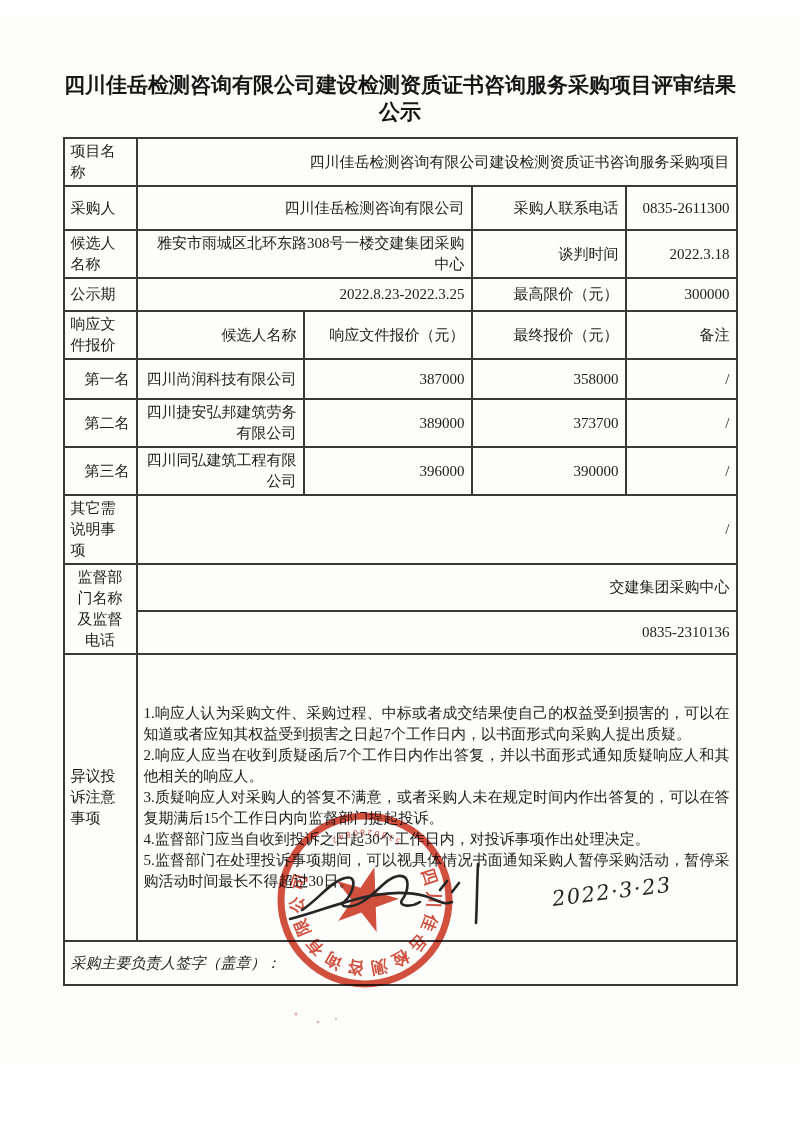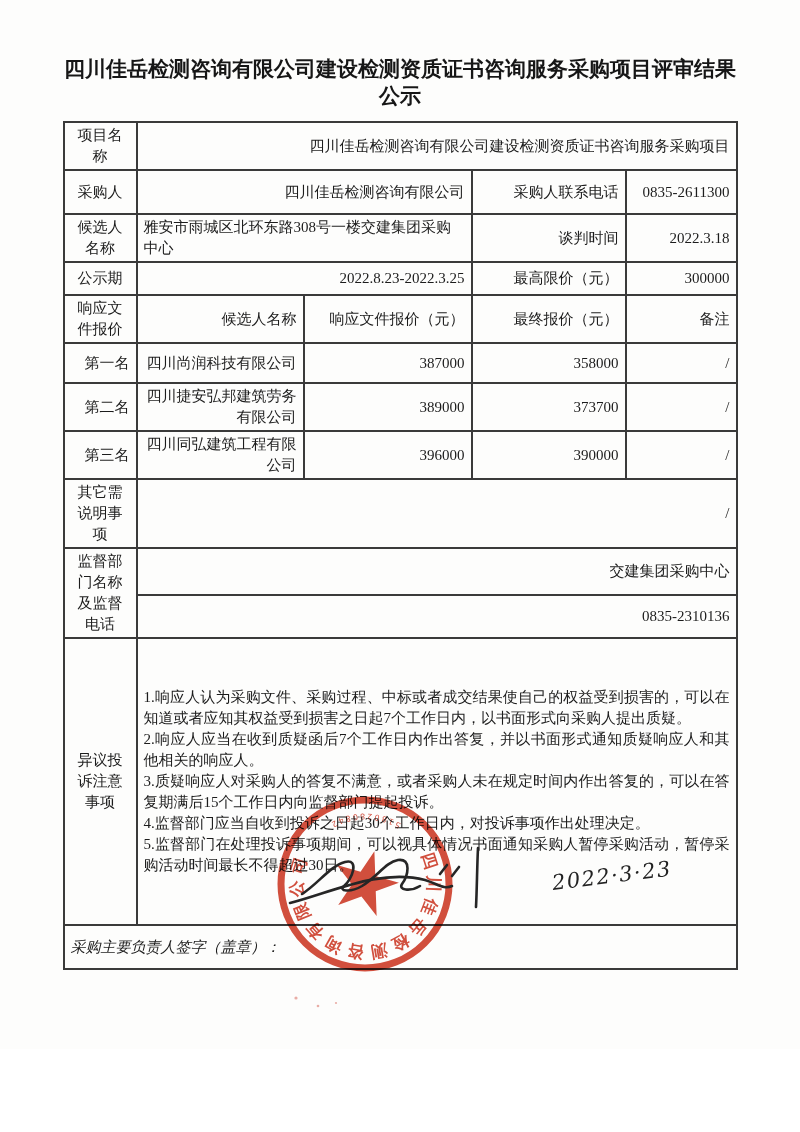--- a/index.html
+++ b/index.html
@@ -1,37 +1,37 @@
 <!DOCTYPE html>
 <html><head>
 <meta charset="utf-8">
 <style>
   html,body { margin:0; padding:0; background:#ffffff; }
   .page {
-    position:relative; width:800px; height:1049px; margin:0 auto;
+    position:relative; width:800px; height:1049px; margin:16px auto;
     background:#fdfdfc; overflow:hidden;
     font-family:"Liberation Serif","DejaVu Serif",serif;
     color:#1c1c1c;
   }
   .doc-title {
     margin:56px auto 0; width:680px; text-align:center;
     font-size:21px; font-weight:bold; line-height:27px; color:#161616;
   }
   table.doc-table {
     border-collapse:collapse; table-layout:fixed;
     width:673px; margin:11px auto 0;
   }
   table.doc-table td {
     border:2px solid #3a3a3a; font-size:15px; line-height:21px;
     padding:2px 6px; vertical-align:middle; word-break:break-all;
   }
-  .lbl  { text-align:center; padding:2px 5px; }
+  .lbl  { text-align:left; padding:2px 5px; }
   .lblc { text-align:center; padding:2px 4px; }
   .ctr  { text-align:right; }
-  .addr { text-align:left; padding:2px 3px;font-family:Liberation Serif, serif; }
+  .addr { text-align:right; padding:2px 3px;font-family:Liberation Serif, serif; }
   .notice-cell { padding:8px 7px; line-height:23.5px; vertical-align:middle; }
   .notice-cell .n-item { text-align:justify; }
   .sig-cell { padding:2px 8px; text-align:left;font-style:italic; }
   
   .hr1{height:40px}.hr2{height:44px}.hr3{height:45px}.hr4{height:33px}
   .hr5{height:35px}.hr6{height:40px}.hr7{height:42px}.hr8{height:40px}
   .hr9{height:38px}.hr10a{height:42px}.hr10b{height:38px}
   .hr11{height:287px}.hr12{height:44px}
   
   .overlay {

